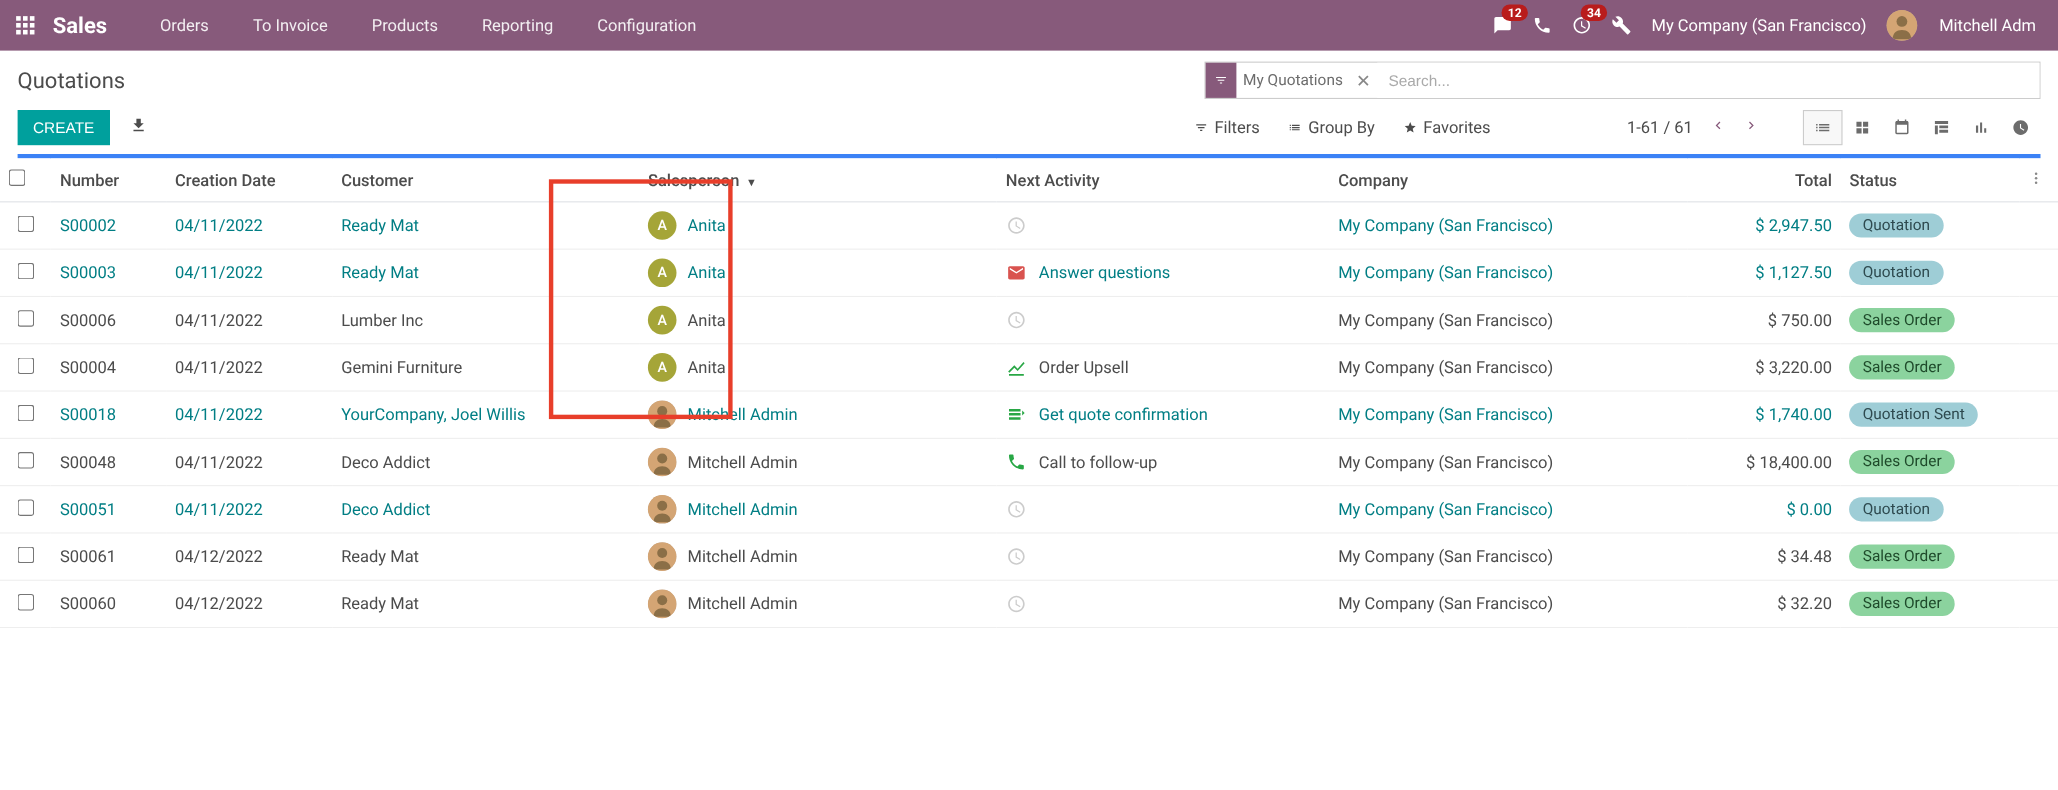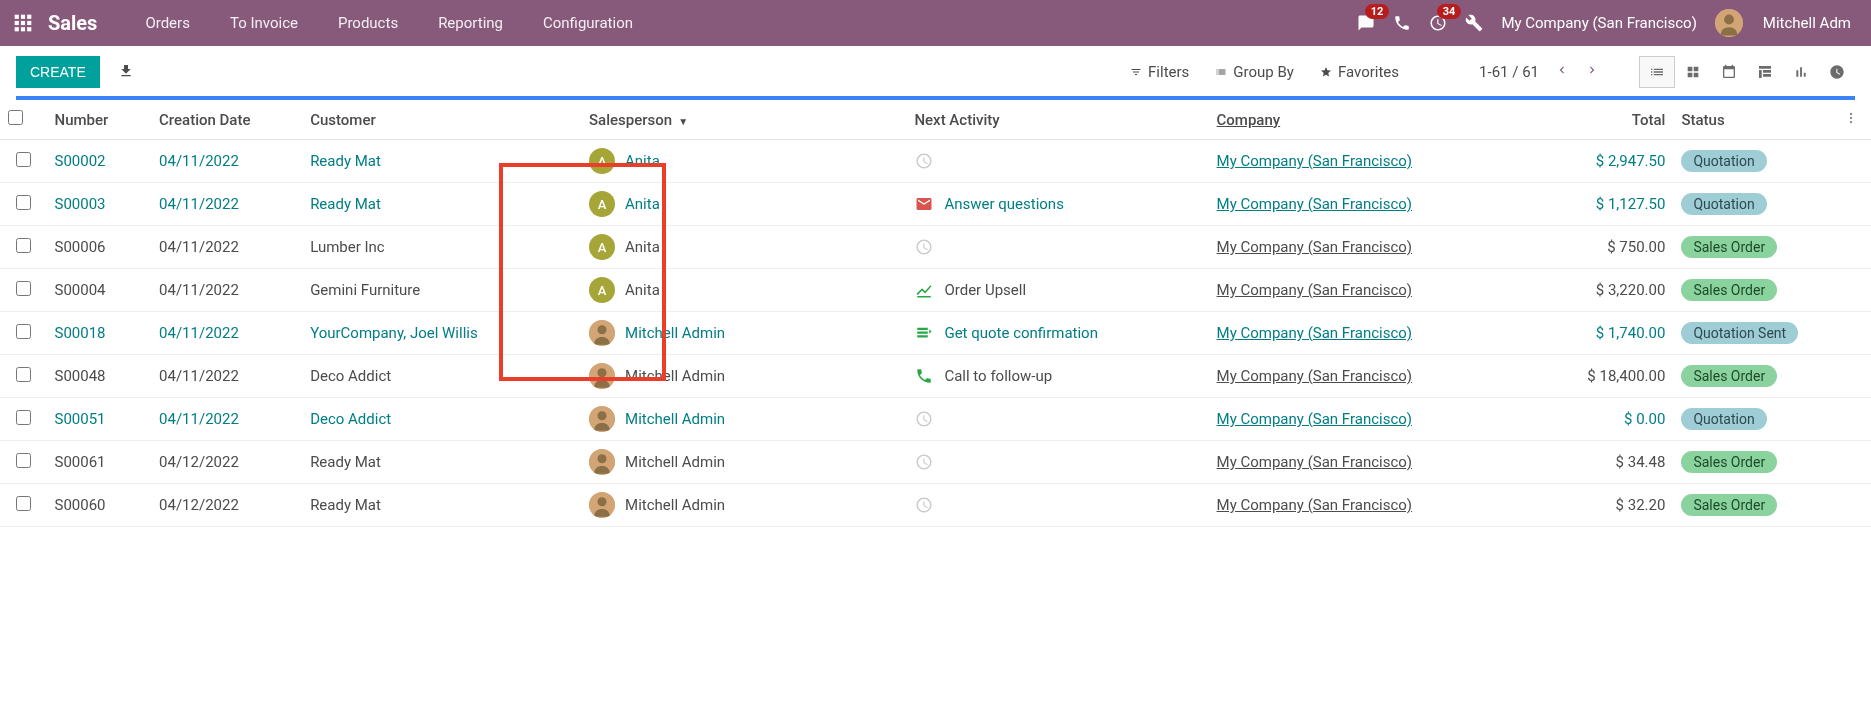--- a/index.html
+++ b/index.html
@@ -34,21 +34,21 @@
   .search-input::placeholder { color: #aaa; }
 
   .cp-bottom { display: flex; align-items: center; padding-bottom: 8px; border-bottom: 4px solid #3b82f6; }
   .btn-create { background: #00a09d; color: #fff; border: none; padding: 8px 14px; font-size: 14px; font-weight: 500; cursor: pointer; }
   .btn-import { margin-left: 18px; cursor: pointer; color: #4c4c4c; }
   .btn-import svg { width: 16px; height: 16px; }
   .cp-bottom-spacer { flex: 1; }
   .search-tools { display: flex; gap: 26px; margin-right: 80px; }
   .search-tool { display: flex; align-items: center; gap: 6px; color: #4c4c4c; cursor: pointer; font-size: 15px; }
   .search-tool svg { width: 12px; height: 12px; fill: #4c4c4c; }
-  .pager { display: flex; align-items: center; gap: 12px; color: #4c4c4c; font-size: 15px; margin-right: 36px;}
+  .pager { display: flex; align-items: center; gap: 12px; color: #4c4c4c; font-size: 15px; margin-right: 36px; margin-left: 44px;}
   .pager-nav { display: flex; gap: 8px; }
   .pager-btn { cursor: pointer; color: #4c4c4c; padding: 4px; }
   .pager-btn svg { width: 14px; height: 14px; fill: #875a7b; }
   .view-switcher { display: flex; gap: 0; }
   .view-btn { width: 36px; height: 32px; display: flex; align-items: center; justify-content: center; cursor: pointer; color: #4c4c4c; }
   .view-btn.active { border: 1px solid #ccc; background: #f8f8f8; }
   .view-btn svg { width: 16px; height: 16px; fill: #6c6c6c; }
 
   
   .list-table { width: 100%; border-collapse: collapse; }
@@ -57,21 +57,21 @@
   .list-table th.sorted::after { content: '▼'; font-size: 10px; margin-left: 6px; color: #4c4c4c; }
   .list-table td { padding: 8px 8px; border-bottom: 1px solid #eee; vertical-align: middle; font-size: 15px; }
   .list-table tbody tr { height: 42px; }
   .col-check { width: 40px; text-align: center; }
   .col-check input { width: 15px; height: 15px; cursor: pointer; }
   .col-number { width: 90px; }
   .col-date { width: 130px; }
   .col-customer { width: 240px; }
   .col-salesperson { width: 280px; }
   .col-activity { width: 260px; }
-  .col-company { width: 280px; text-decoration: underline; }
+  .col-company { width: 280px; }
   .col-total { width: 120px; text-align: right; }
   .list-table th.col-total { text-align: right; }
   .col-status { width: 140px; }
   .col-menu { width: 30px; }
   .link-cell { color: #017e84; cursor: pointer; }
   .text-static { color: #4c4c4c; }
   .salesperson-cell { display: flex; align-items: center; gap: 10px; }
   .sp-avatar-initial { width: 26px; height: 26px; border-radius: 50%; background: #a5a538; color: #fff; display: flex; align-items: center; justify-content: center; font-size: 13px; font-weight: 500; }
   .sp-avatar-img { width: 26px; height: 26px; border-radius: 50%; background: #c8a888; display: flex; align-items: center; justify-content: center; overflow: hidden; }
   .sp-avatar-img svg { width: 26px; height: 26px; }
@@ -147,20 +147,34 @@
             <circle cx="20" cy="15" r="7" fill="#8b6f47"></circle>
             <path d="M8 38c0-8 5-12 12-12s12 4 12 12" fill="#8b6f47"></path>
           </svg>
       </div>
       <span>Mitchell Adm</span>
     </div>
   </div>
 </div>
 
 <div class="control-panel">
+  <div class="cp-top">
+    <div class="cp-title">Quotations</div>
+    <div class="cp-spacer"></div>
+    <div class="search-wrap">
+      <div class="search-facet">
+        <svg width="12" height="12" viewBox="0 0 24 24" fill="#fff">
+            <path d="M10 18h4v-2h-4v2zM3 6v2h18V6H3zm3 7h12v-2H6v2z"></path>
+          </svg>
+      </div>
+      <span class="search-facet-text">My Quotations</span>
+      <span class="search-facet-close">✕</span>
+      <input class="search-input" placeholder="Search..." style="">
+    </div>
+  </div>
   <div class="cp-bottom">
     <button class="btn-create">CREATE</button>
     <span class="btn-import">
       <svg viewBox="0 0 24 24" fill="#4c4c4c">
           <path d="M19 9h-4V3H9v6H5l7 7 7-7zM5 18v2h14v-2H5z"></path>
         </svg>
     </span>
     <div class="cp-bottom-spacer"></div>
     <div class="search-tools">
       <div class="search-tool">

